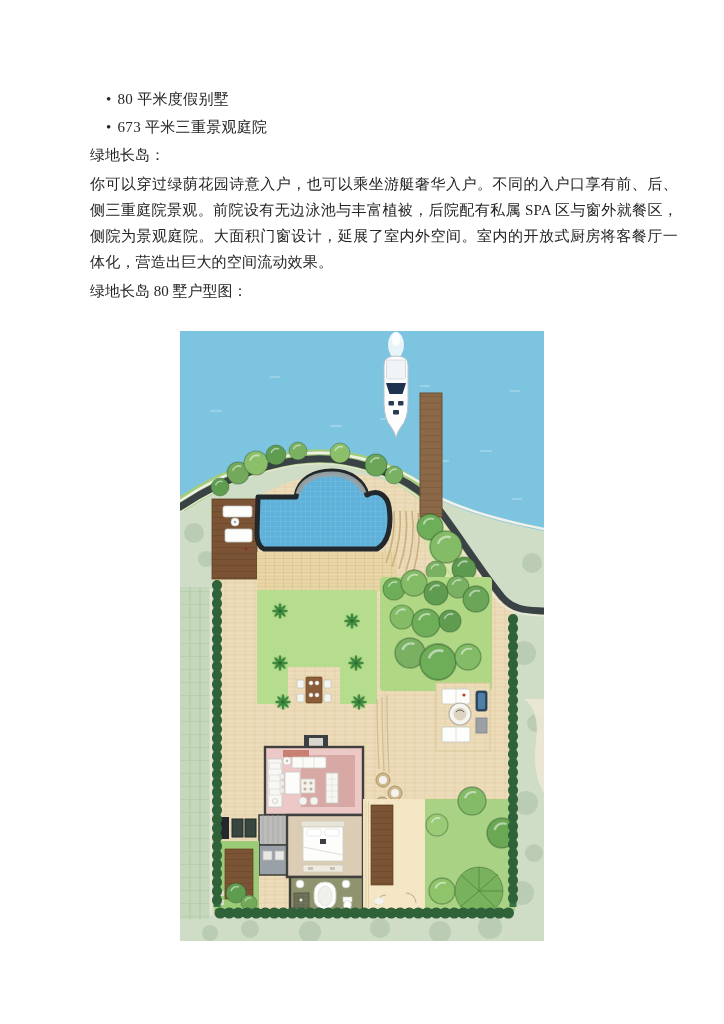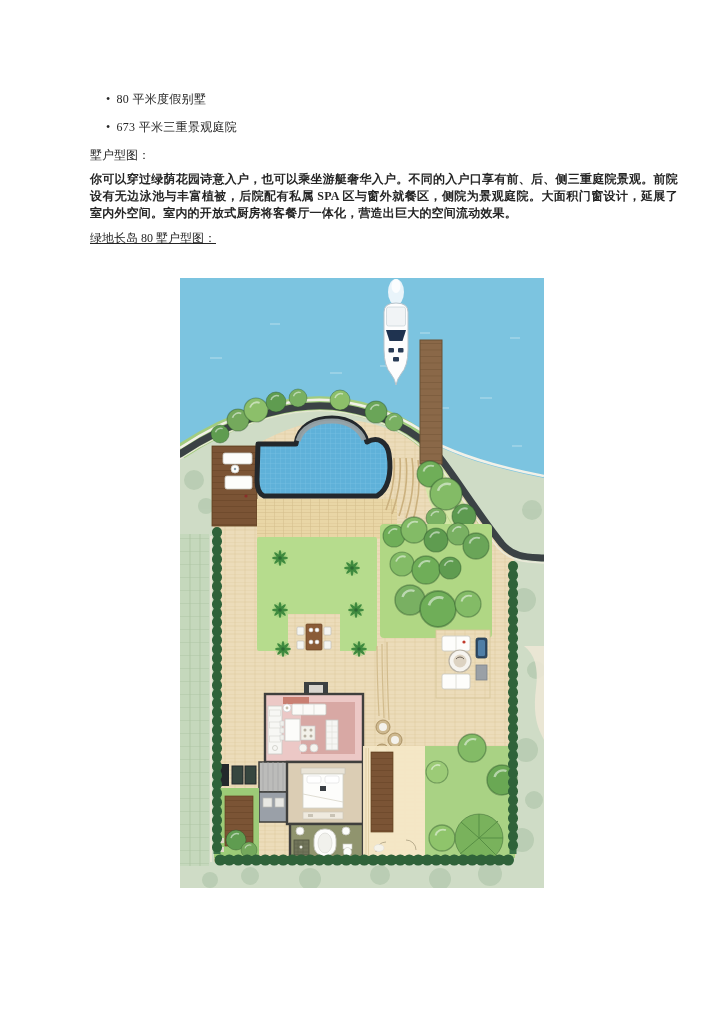--- a/index.html
+++ b/index.html
@@ -1,46 +1,46 @@
 <!DOCTYPE html>
 <html><head>
 <meta charset="utf-8">
 <style>
   html,body{margin:0;padding:0;}
   body{
     width:724px;height:1024px;background:#ffffff;overflow:hidden;
     font-family:"Liberation Serif","DejaVu Serif",serif;color:#252525;
   }
   .page{width:724px;height:1024px;position:relative;}
-  .content{padding:92px 38px 0 90px;font-size:12px;}
+  .content{padding:92px 38px 0 90px;font-size:15px;}
   .bullets{list-style:none;margin:0;padding:0 0 0 16px;}
   .bullets li{margin:0 0 14px 0;line-height:14px;letter-spacing:.3px;}
   .bullet-marker{margin-right:6px;}
   .section-label{margin:1px 0 0 0;line-height:14px;}
-  .paragraph{margin:9px 8px 0 0;line-height:17px;text-align:justify;letter-spacing:.2px;font-weight:bold;}
-  .caption{margin:9px 0 8px 0;line-height:14px;text-decoration:underline;}
+  .paragraph{margin:9px 8px 0 0;line-height:26px;text-align:justify;letter-spacing:.2px;}
+  .caption{margin:9px 0 8px 0;line-height:14px;}
   .plan-wrap{margin:33px 0 0 90px;width:364px;height:610px;}
   svg{display:block;}
 </style>
 </head>
 <body>
 
 <div class="page">
   <div class="content">
 
     <ul class="bullets">
       <li>
         <span class="bullet-marker">•</span><span>80 平米度假别墅</span>
       </li>
       <li>
         <span class="bullet-marker">•</span><span>673 平米三重景观庭院</span>
       </li>
     </ul>
 
-    <div class="section-label">墅户型图：</div>
+    <div class="section-label">绿地长岛：</div>
 
     <p class="paragraph">你可以穿过绿荫花园诗意入户，也可以乘坐游艇奢华入户。不同的入户口享有前、后、侧三重庭院景观。前院设有无边泳池与丰富植被，后院配有私属 SPA 区与窗外就餐区，侧院为景观庭院。大面积门窗设计，延展了室内外空间。室内的开放式厨房将客餐厅一体化，营造出巨大的空间流动效果。</p>
 
     <div class="caption">绿地长岛 80 墅户型图：</div>
 
     <div class="plan-wrap">
       <svg viewBox="0 0 364 610" width="364" height="610">
         <defs>
           <pattern id="pav" width="10" height="8" patternUnits="userSpaceOnUse">
             <rect width="10" height="8" fill="#ecdcba"></rect>

